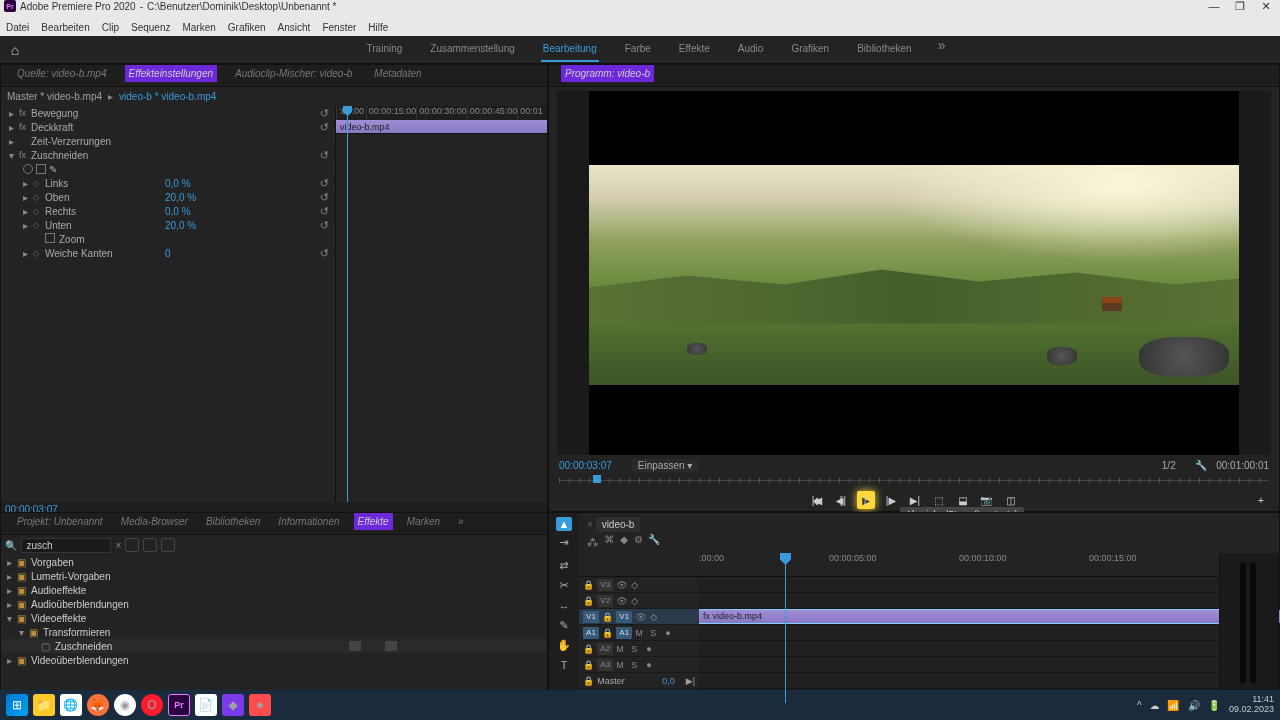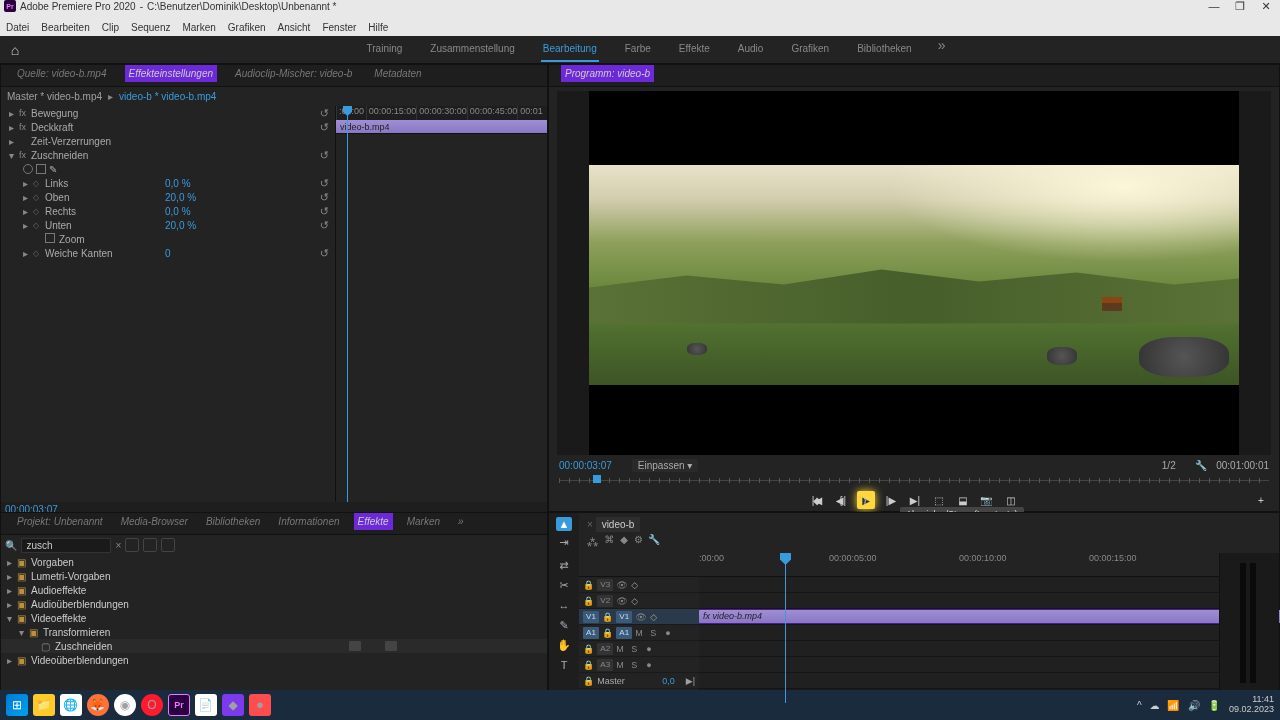--- a/index.html
+++ b/index.html
@@ -140,21 +140,21 @@
 .track-hdr .name { color:#aaa; width:18px;}
 .track-hdr .eye, .track-hdr .mute, .track-hdr .solo, .track-hdr .rec { width:12px; color:#888; font-size:9px;}
 .track-hdr.master { height:16px;}
 .track-hdr.master .val { color:#3a9bdc; margin-left:auto;}
 
 .tl-tracks-area { flex:1; position:relative; background:#1a1a1a;}
 .tl-ruler { height:14px; background:#232323; display:flex; font-size:9px; color:#888; position:relative;}
 .tl-ruler span { position:absolute; }
 .tl-workarea { height:10px; background:#232323; border-bottom:1px solid #111; position:relative;}
 .tl-track { height:16px; background:#202020; border-bottom:1px solid #151515; position:relative;}
-.tl-track.video.v1 { background:#4c1d95;font-style:italic;}
+.tl-track.video.v1 { background:#7dd3fc;}
 .tl-clip { position:absolute; top:1px; bottom:1px; left:0; width:645px; background:linear-gradient(#a08ed4,#8878c4); font-size:9px; color:#222; padding:1px 4px; border-radius:1px;}
 .tl-playhead { position:absolute; top:0; bottom:0; left:86px; width:1px; background:#3a9bdc; z-index:5;}
 .tl-playhead::before { content:''; position:absolute; top:0; left:-5px; width:11px; height:12px; background:#3a9bdc; clip-path: polygon(0 0,100% 0,100% 55%,50% 100%,0 55%);}
 .tl-hscroll { height:12px; background:#1a1a1a; position:relative; margin-top:2px;}
 .tl-hscroll .thumb { position:absolute; top:2px; left:2px; width:100px; height:8px; background:#444; border-radius:4px;}
 
 .tl-meters { width:60px; background:#1a1a1a; border-left:1px solid #111; position:relative;}
 .tl-meters .meter { position:absolute; top:10px; bottom:20px; left:20px; width:6px; background:#0a0a0a;}
 .tl-meters .meter2 { left:30px;}
 

